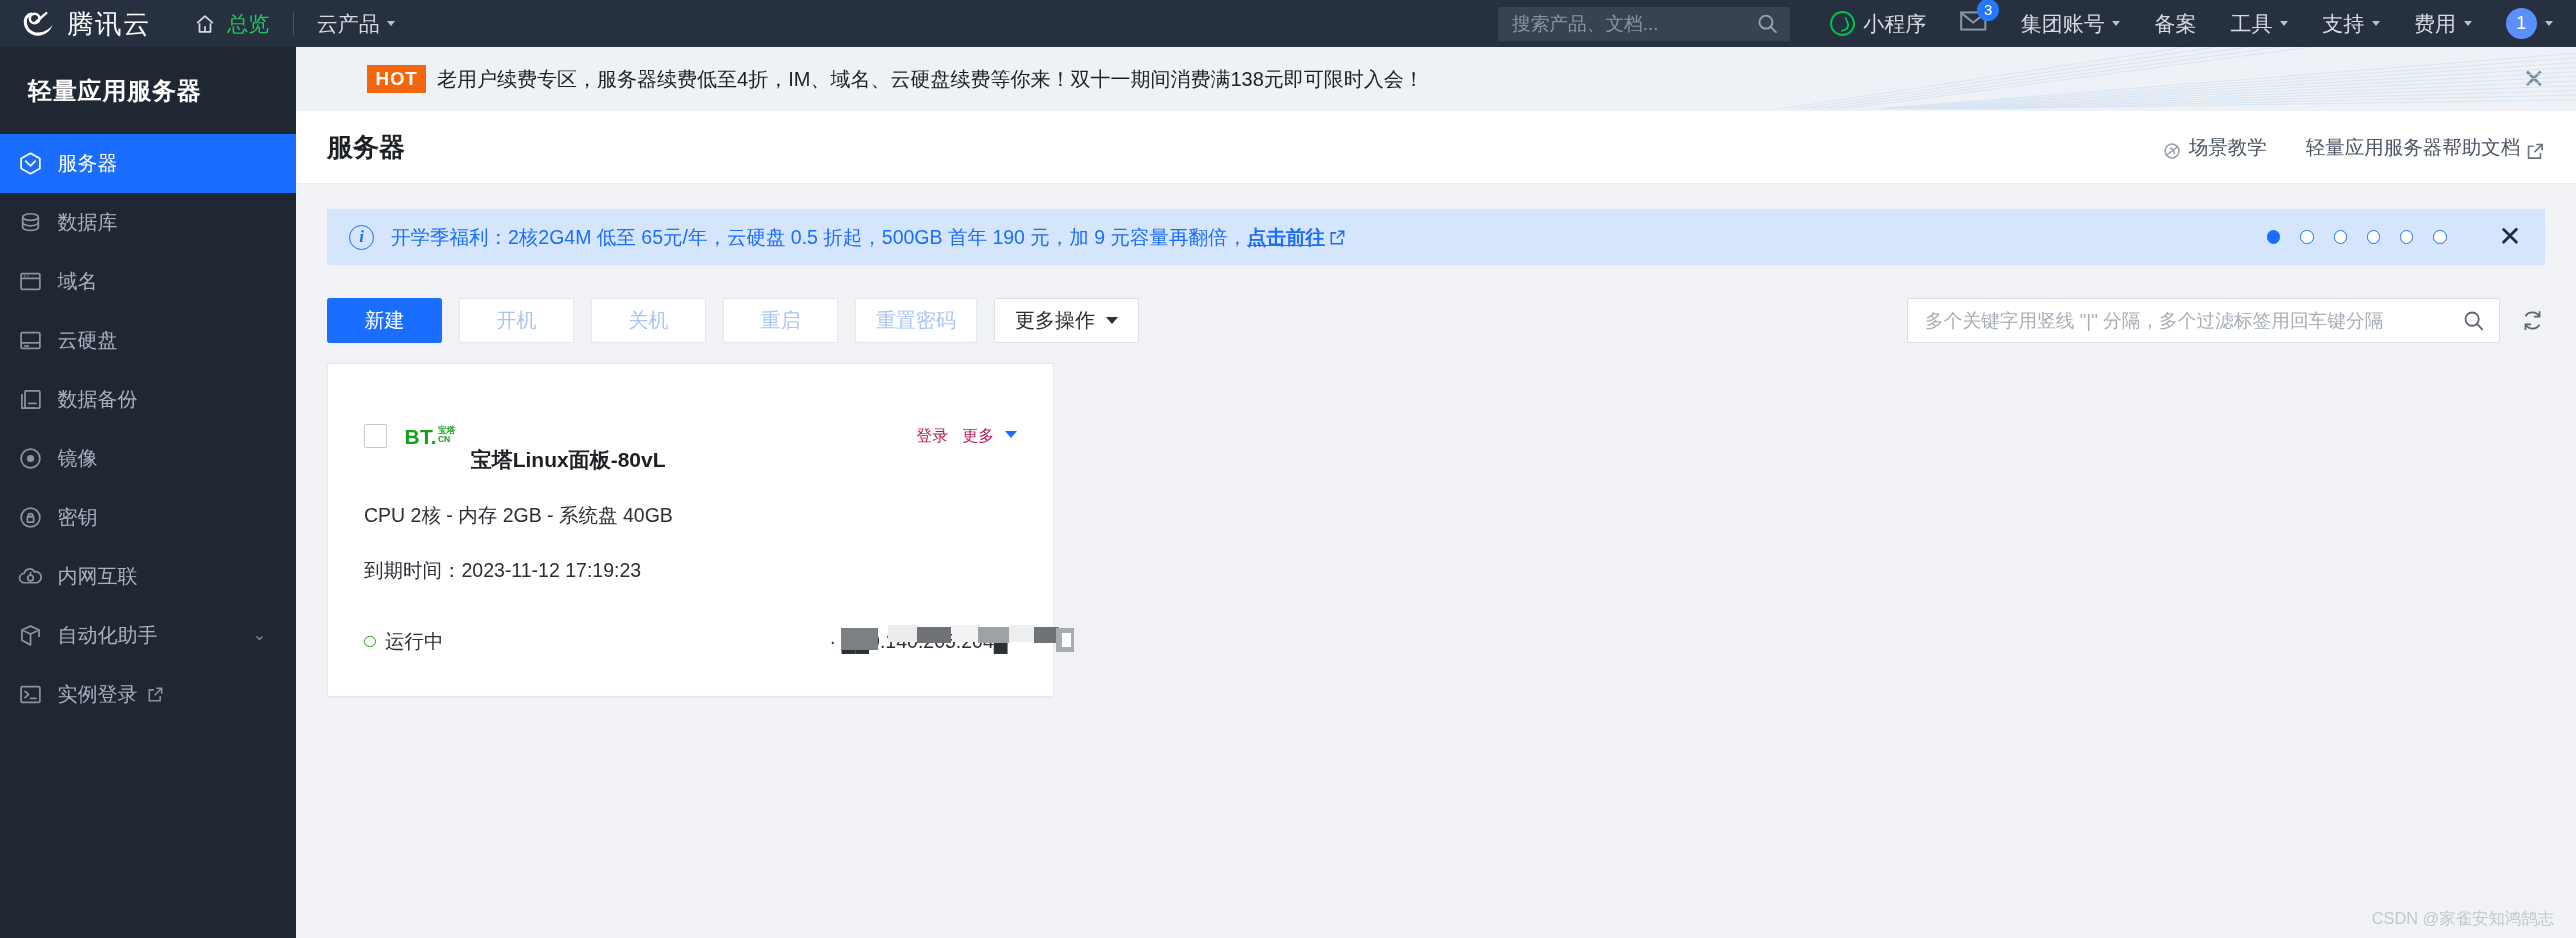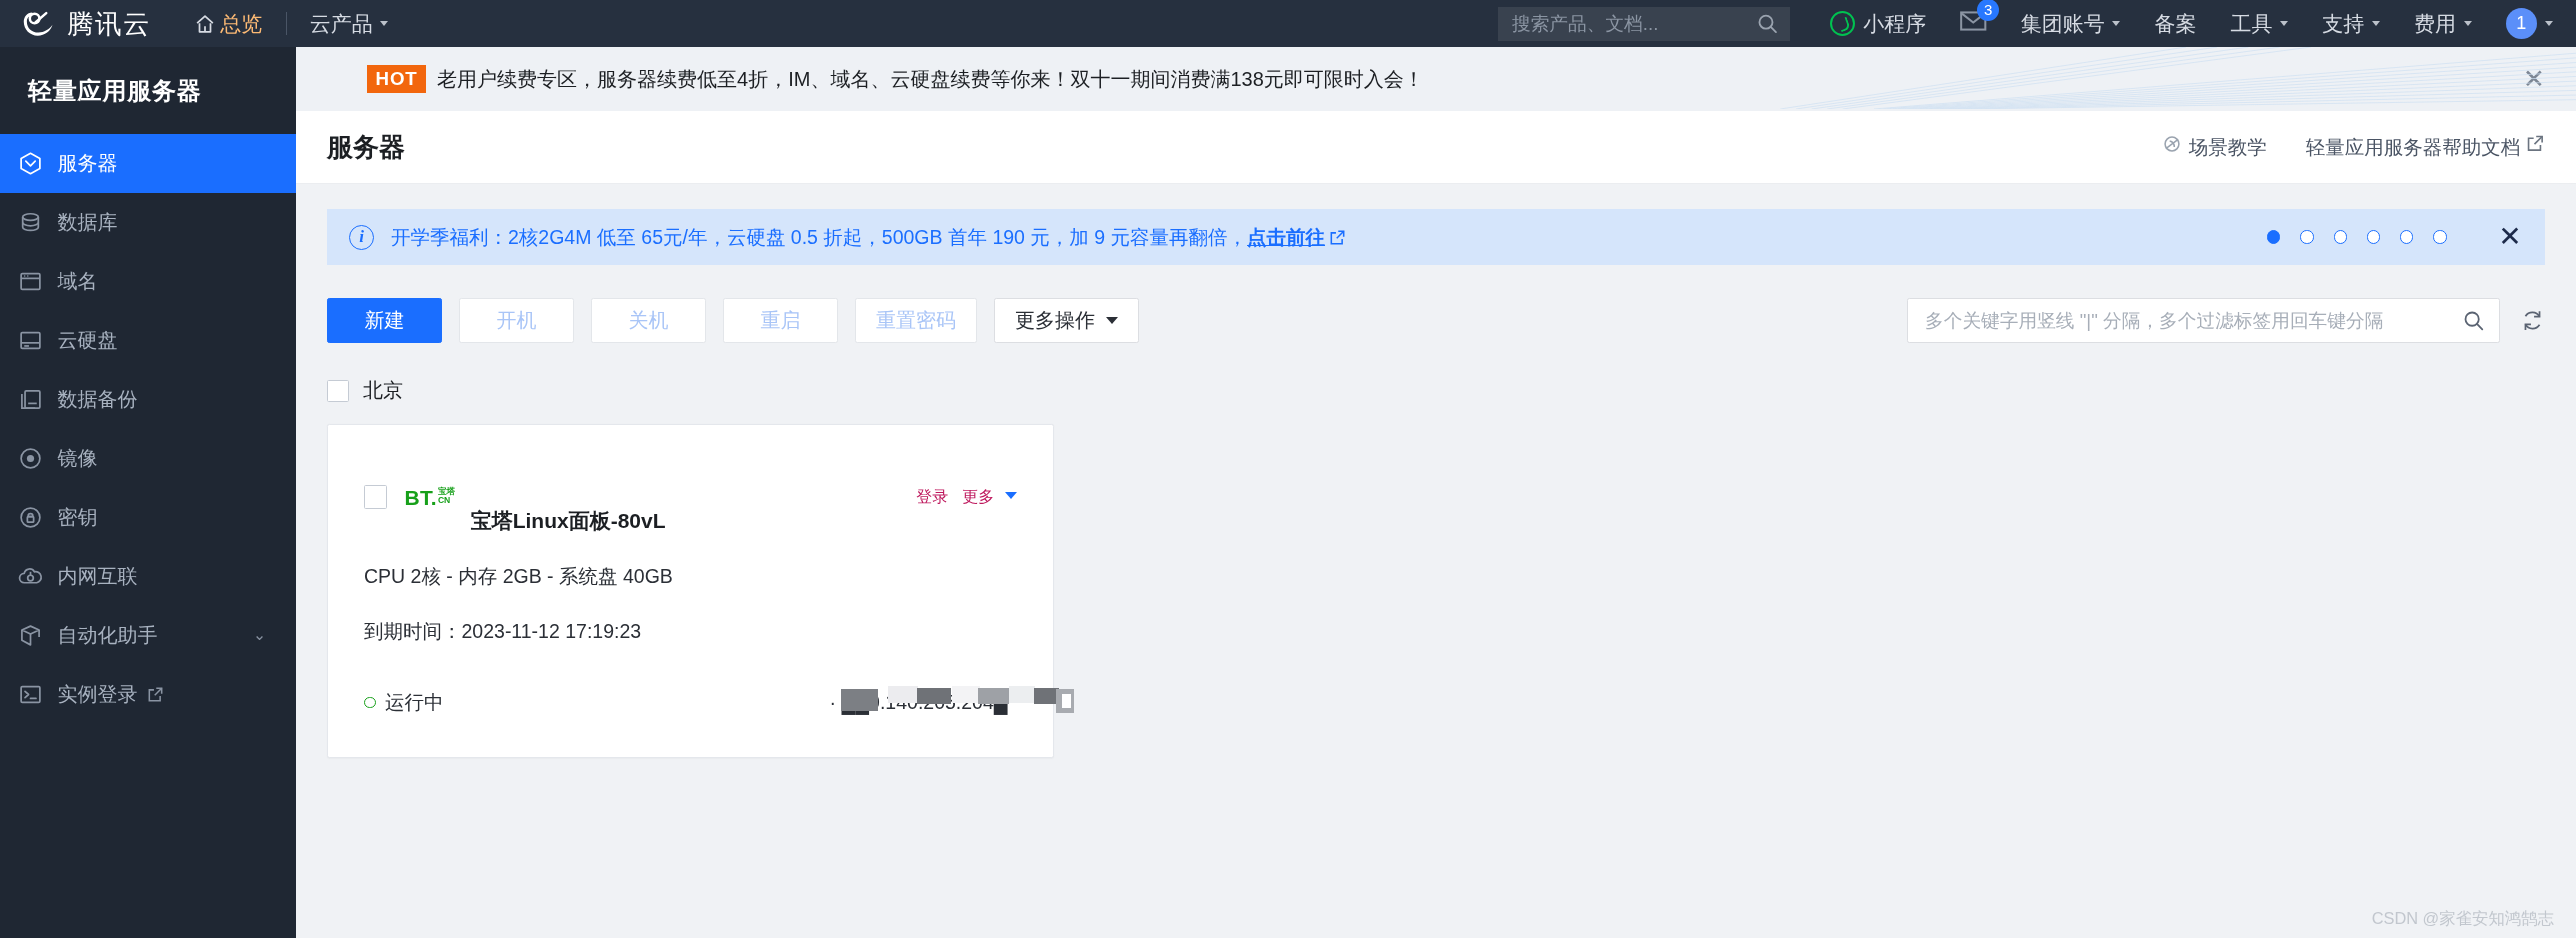--- a/index.html
+++ b/index.html
@@ -21,22 +21,22 @@
     font-size: 21px;
     z-index: 50;
   }
   .tc-logo { display: flex; align-items: center; margin-left: 23.4px; }
   .tc-logo svg { display:block; }
   .tc-brand {
     color: #ffffff; font-size: 26.5px; font-weight: 400;
     margin-left: 12.5px; letter-spacing: 1.6px;
   }
   .nav-home {
-    display: flex; align-items: center; gap: 4px;
-    margin-left: 43px; color: #fdba74; justify-content: flex-end;
+    display: flex; align-items: center; gap: 11px;
+    margin-left: 43px; color: #22c55e; justify-content: flex-end;
   }
   .nav-sep {
     width: 0.8px; height: 23.4px; background: #4a5566;
     margin: 0 23.4px;
   }
   .nav-products { display: flex; align-items: center; gap: 7px; color: #d6dbe3; }
   .caret-down {
     display:inline-block;
     width:0;height:0;
     border-left:4.7px solid transparent;
@@ -162,21 +162,21 @@
   
   .page-header {
     background: #fff;
     height: 73px;
     display: flex; align-items: center;
     padding: 0 31px 0 31px;
     border-bottom: 0.8px solid #ebedf0;
   }
   .page-title { font-size: 26px; font-weight: bold; color: #1c1f23; }
   .header-links { margin-left: auto; display: flex; align-items: center; gap: 39px; }
-  .hl { display: flex; align-items: flex-start; gap: 6.2px; color: #4a5464; font-size: 19.5px; }
+  .hl { display: flex; align-items: flex-end; gap: 6.2px; color: #4a5464; font-size: 19.5px; }
   .hl .linkicon { display:inline-flex; }
 
   
   .content { padding: 25px 31px 0 31px; }
 
   .info-banner {
     position: relative;
     background: #d5e5fb;
     height: 56px;
     display: flex; align-items: center;
@@ -613,24 +613,20 @@
           <svg width="25" height="25" viewBox="0 0 32 32" fill="none" stroke="#5a6372" stroke-width="2.2">
             <path d="M25 11 A10.5 10.5 0 0 0 7 10.5"></path>
             <path d="M7 21 A10.5 10.5 0 0 0 25 21.5"></path>
             <path d="M25 4 V11 H18"></path>
             <path d="M7 28 V21 H14"></path>
           </svg>
         </span>
       </div>
     </div>
 
-    <div class="region-row">
-      <span class="cbox"></span>
-      <span class="region-label">北京</span>
-    </div>
 
     <div class="card">
       <div class="card-head">
         <span class="card-cbox"></span>
         <span class="bt-logo">
           <span>BT.</span>
           <span class="bt-sub">
             <span>宝塔</span>
             <span>CN</span>
           </span>

